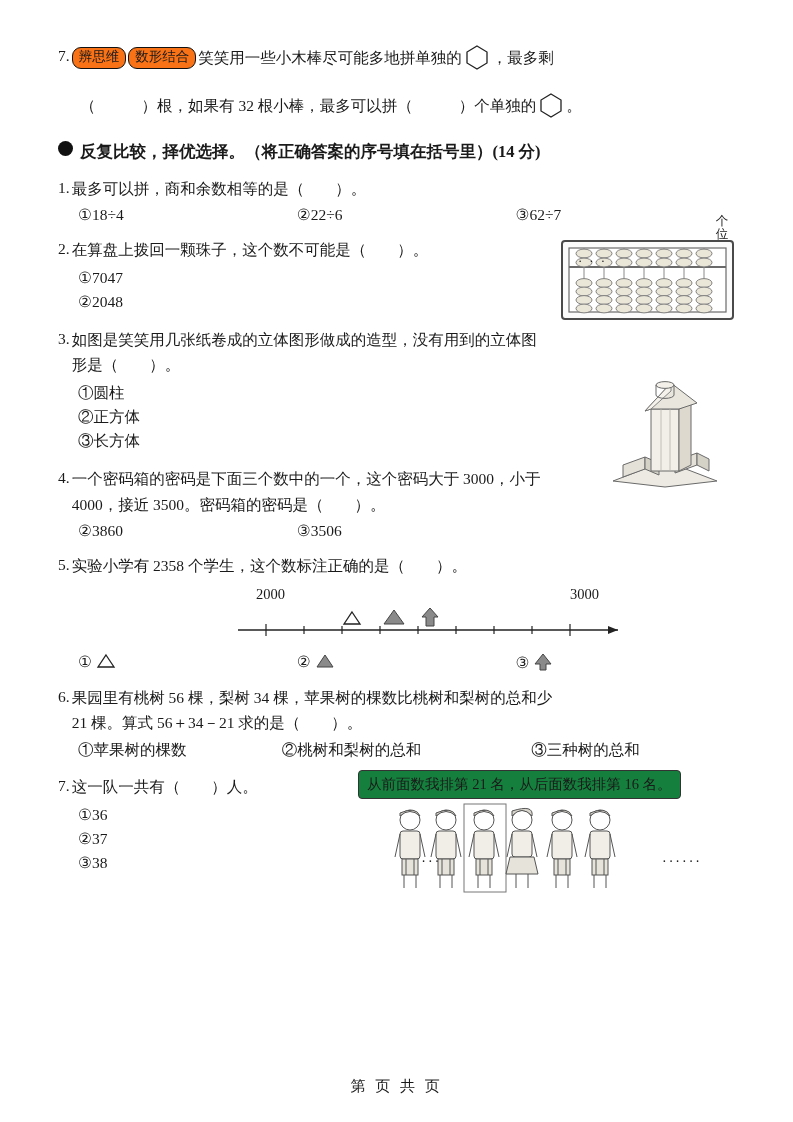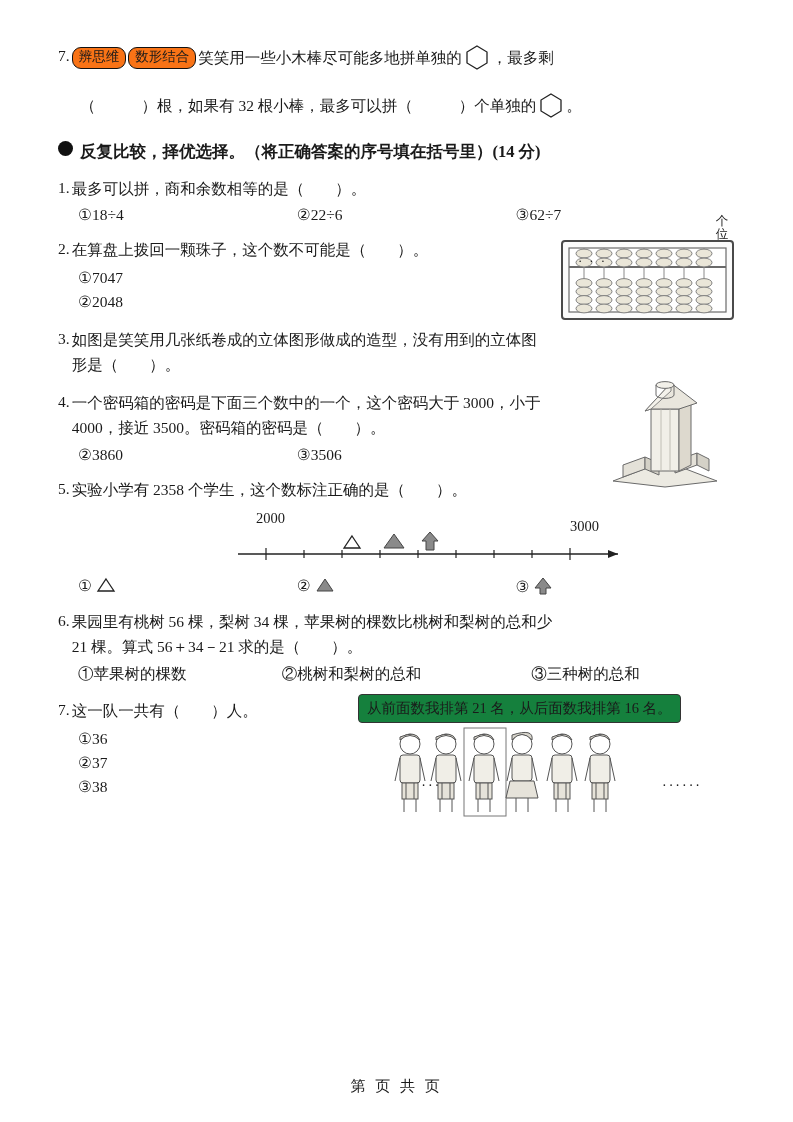--- a/index.html
+++ b/index.html
@@ -152,21 +152,21 @@
     margin: 8px 0 2px 0;
     position: relative;
     height: 62px;
   }
   .nl-labels {
     position: relative;
     font-size: 14.5px;
     height: 18px;
   }
   .nl-2000 { position: absolute; left: 198px; top: 0; }
-  .nl-3000 { position: absolute; left: 512px; top: 8px; }
+  .nl-3000 { position: absolute; left: 512px; top: 0; }
 
   
   .speech {
     position: absolute;
     left: 300px;
     top: -4px;
     border: 1px solid #333;
     border-radius: 4px;
     padding: 4px 8px;
     font-size: 14.5px;
@@ -318,20 +318,25 @@
   </div>
 
   <div class="q">
     <div class="row">
       <div class="qnum">3.</div>
       <div class="qbody">
         <div>如图是笑笑用几张纸卷成的立体图形做成的造型，没有用到的立体图</div>
         <div>形是（　　）。</div>
       </div>
     </div>
+    <div class="choice-stack">
+      <div>①圆柱</div>
+      <div>②正方体</div>
+      <div>③长方体</div>
+    </div>
 
     <div class="model-wrap">
       <svg width="120" height="120" viewBox="0 0 120 120">
 
         <polygon points="8,112 60,92 112,112 60,118" fill="#eceae2" stroke="#6a6a6a" stroke-width="1"></polygon>
 
         <polygon points="18,108 40,100 40,88 18,96" fill="#e4e1d8" stroke="#6a6a6a" stroke-width="1"></polygon>
         <polygon points="40,100 54,106 54,94 40,88" fill="#d4d1c7" stroke="#6a6a6a" stroke-width="1"></polygon>
 
         <polygon points="70,104 92,96 92,84 70,92" fill="#e4e1d8" stroke="#6a6a6a" stroke-width="1"></polygon>

